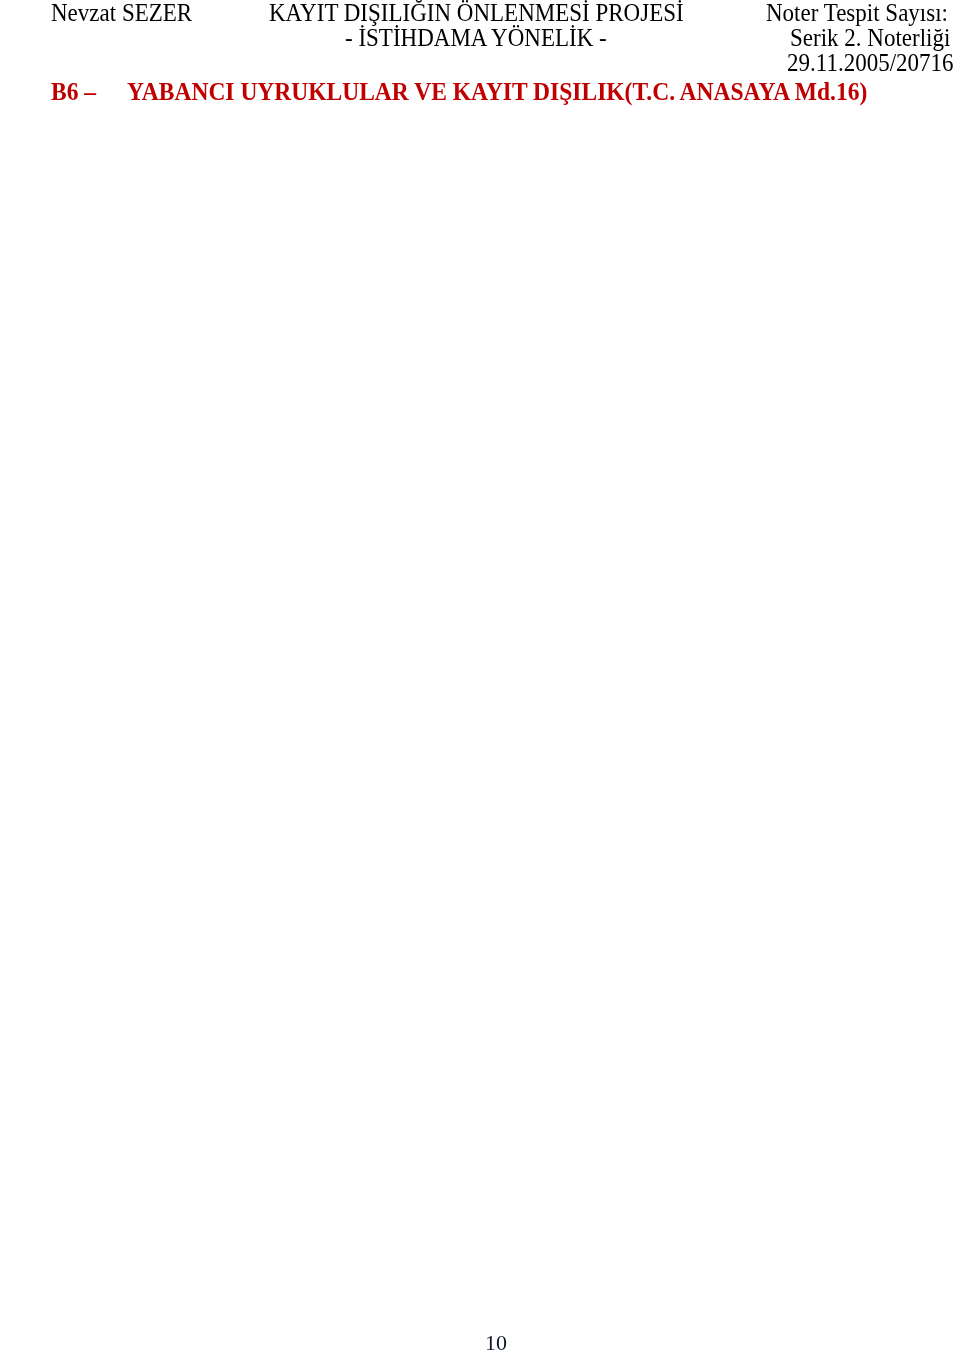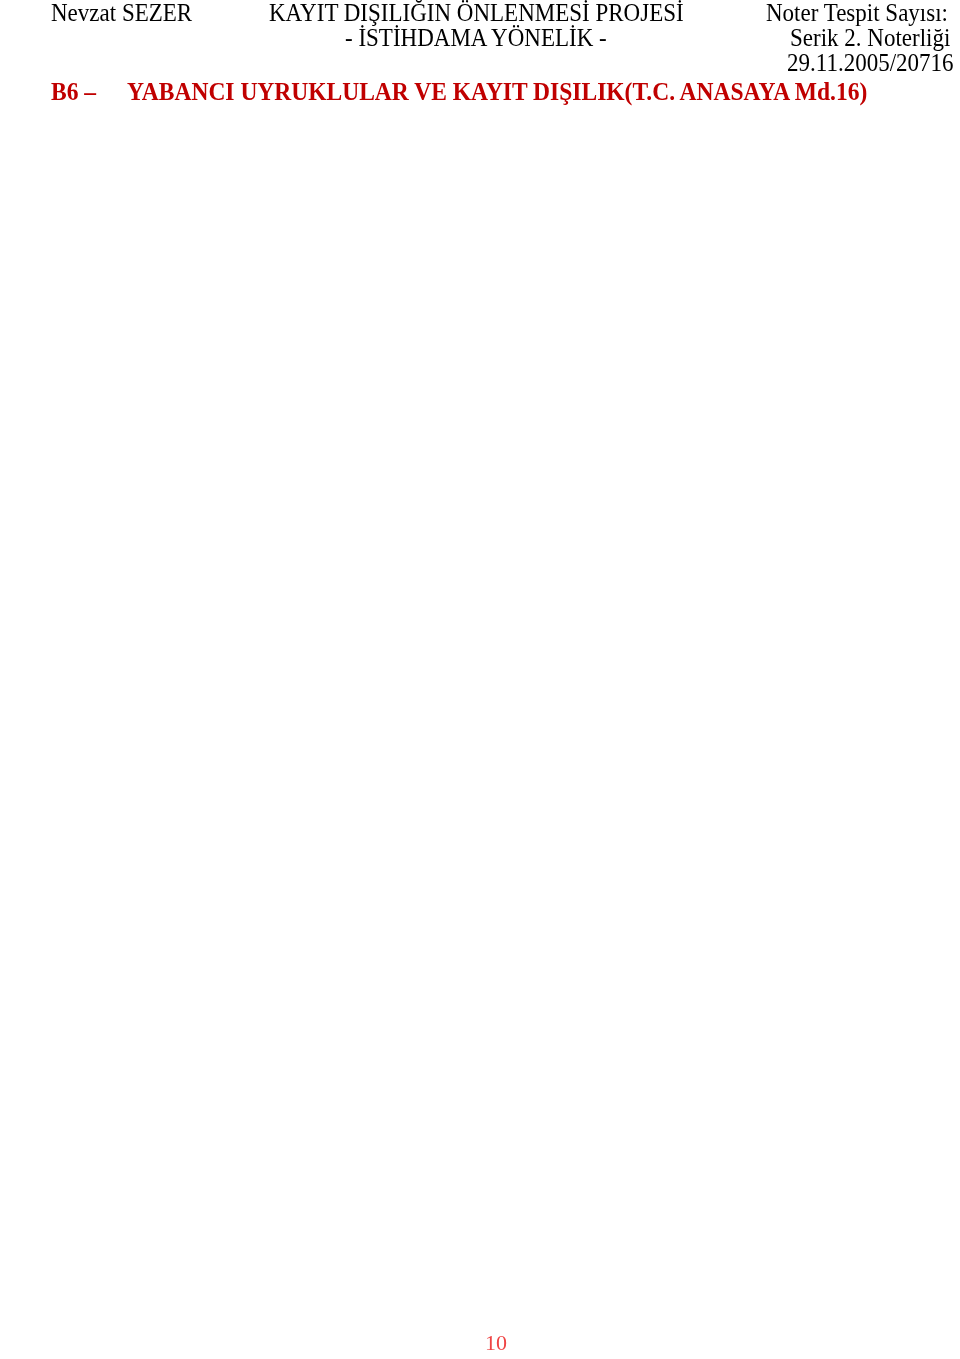--- a/index.html
+++ b/index.html
@@ -3,21 +3,21 @@
 <meta charset="utf-8">
 <style>
   html,body{margin:0;padding:0;background:#fff;}
   body{width:960px;height:1359px;position:relative;overflow:hidden;
        font-family:"Liberation Sans",sans-serif;color:#000;}
   .abs{position:absolute;white-space:pre;}
   .hdr{font-family:"Liberation Serif",serif;font-size:25px;line-height:25px;color:#000;
        transform:scaleX(0.92);transform-origin:0 0;}
   .redttl{font-family:"Liberation Serif",serif;font-weight:bold;font-size:25px;line-height:25px;
        color:#C00000;transform:scaleX(0.94);transform-origin:0 0;}
-  .pg{font-family:"Liberation Serif",serif;font-size:22px;color:#ef4444;}
+  .pg{font-family:"Liberation Serif",serif;font-size:22px;color:#0f172a;}
 </style>
 </head>
 <body>
 
 <div class="abs hdr" style="left:51px;top:0px;">Nevzat SEZER</div>
 <div class="abs hdr" style="left:269px;top:0px;">KAYIT DIŞILIĞIN ÖNLENMESİ PROJESİ</div>
 <div class="abs hdr" style="left:345px;top:25px;">- İSTİHDAMA YÖNELİK -</div>
 <div class="abs hdr" style="left:766px;top:0px;">Noter Tespit Sayısı:</div>
 <div class="abs hdr" style="left:790px;top:25px;">Serik 2. Noterliği</div>
 <div class="abs hdr" style="left:787px;top:50px;">29.11.2005/20716</div>

